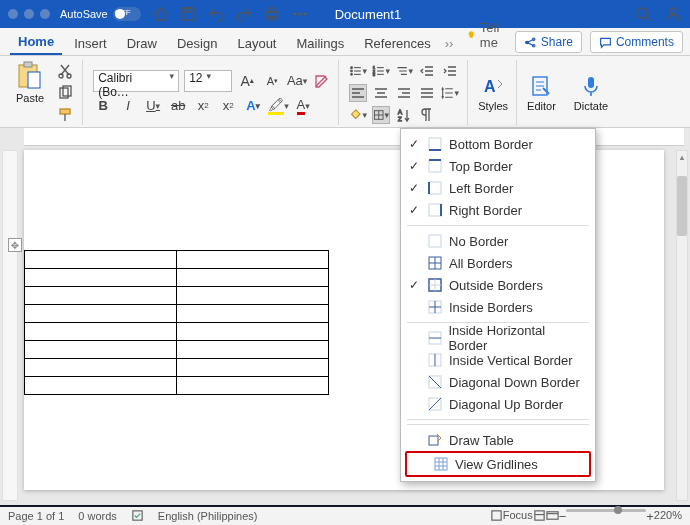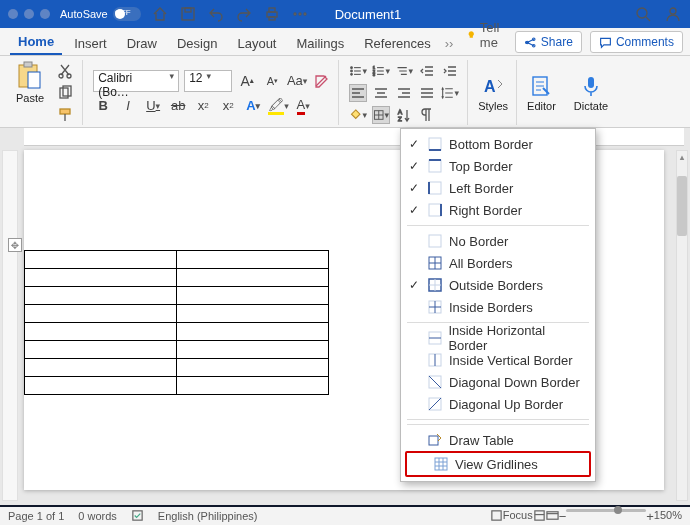--- a/index.html
+++ b/index.html
@@ -592,15 +592,15 @@
           <rect x="2" y="2" width="10" height="10"></rect>
           <path d="M2 6H12"></path>
         </svg></span>
     <span class="sb-ic"><svg viewBox="0 0 14 14">
           <rect x="1" y="3" width="12" height="8"></rect>
           <path d="M1 5H13"></path>
         </svg></span>
     <span style="font-size:13px;">−</span>
     <span class="slider"></span>
     <span style="font-size:13px;">+</span>
-    <span>150%</span>
+    <span>220%</span>
   </div>
 </div>
 
 </body></html>

